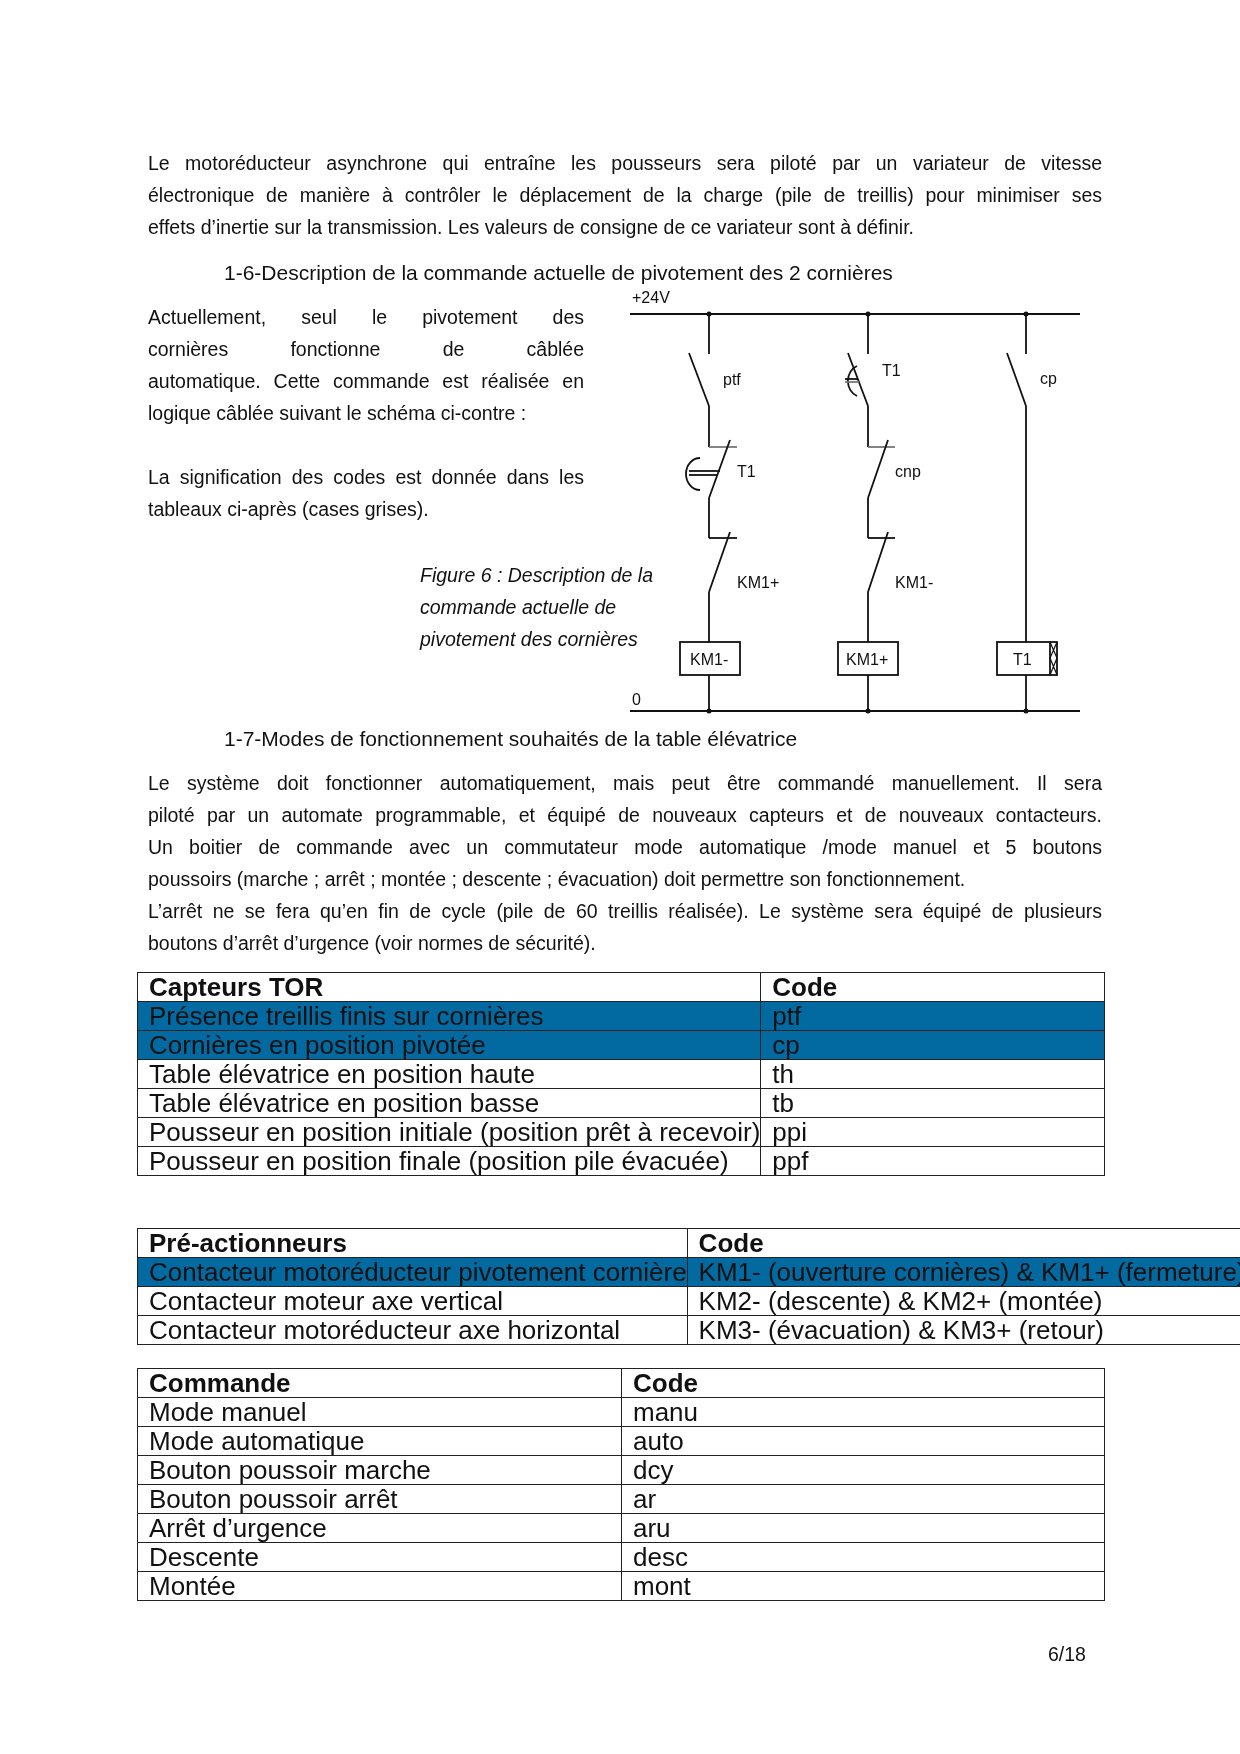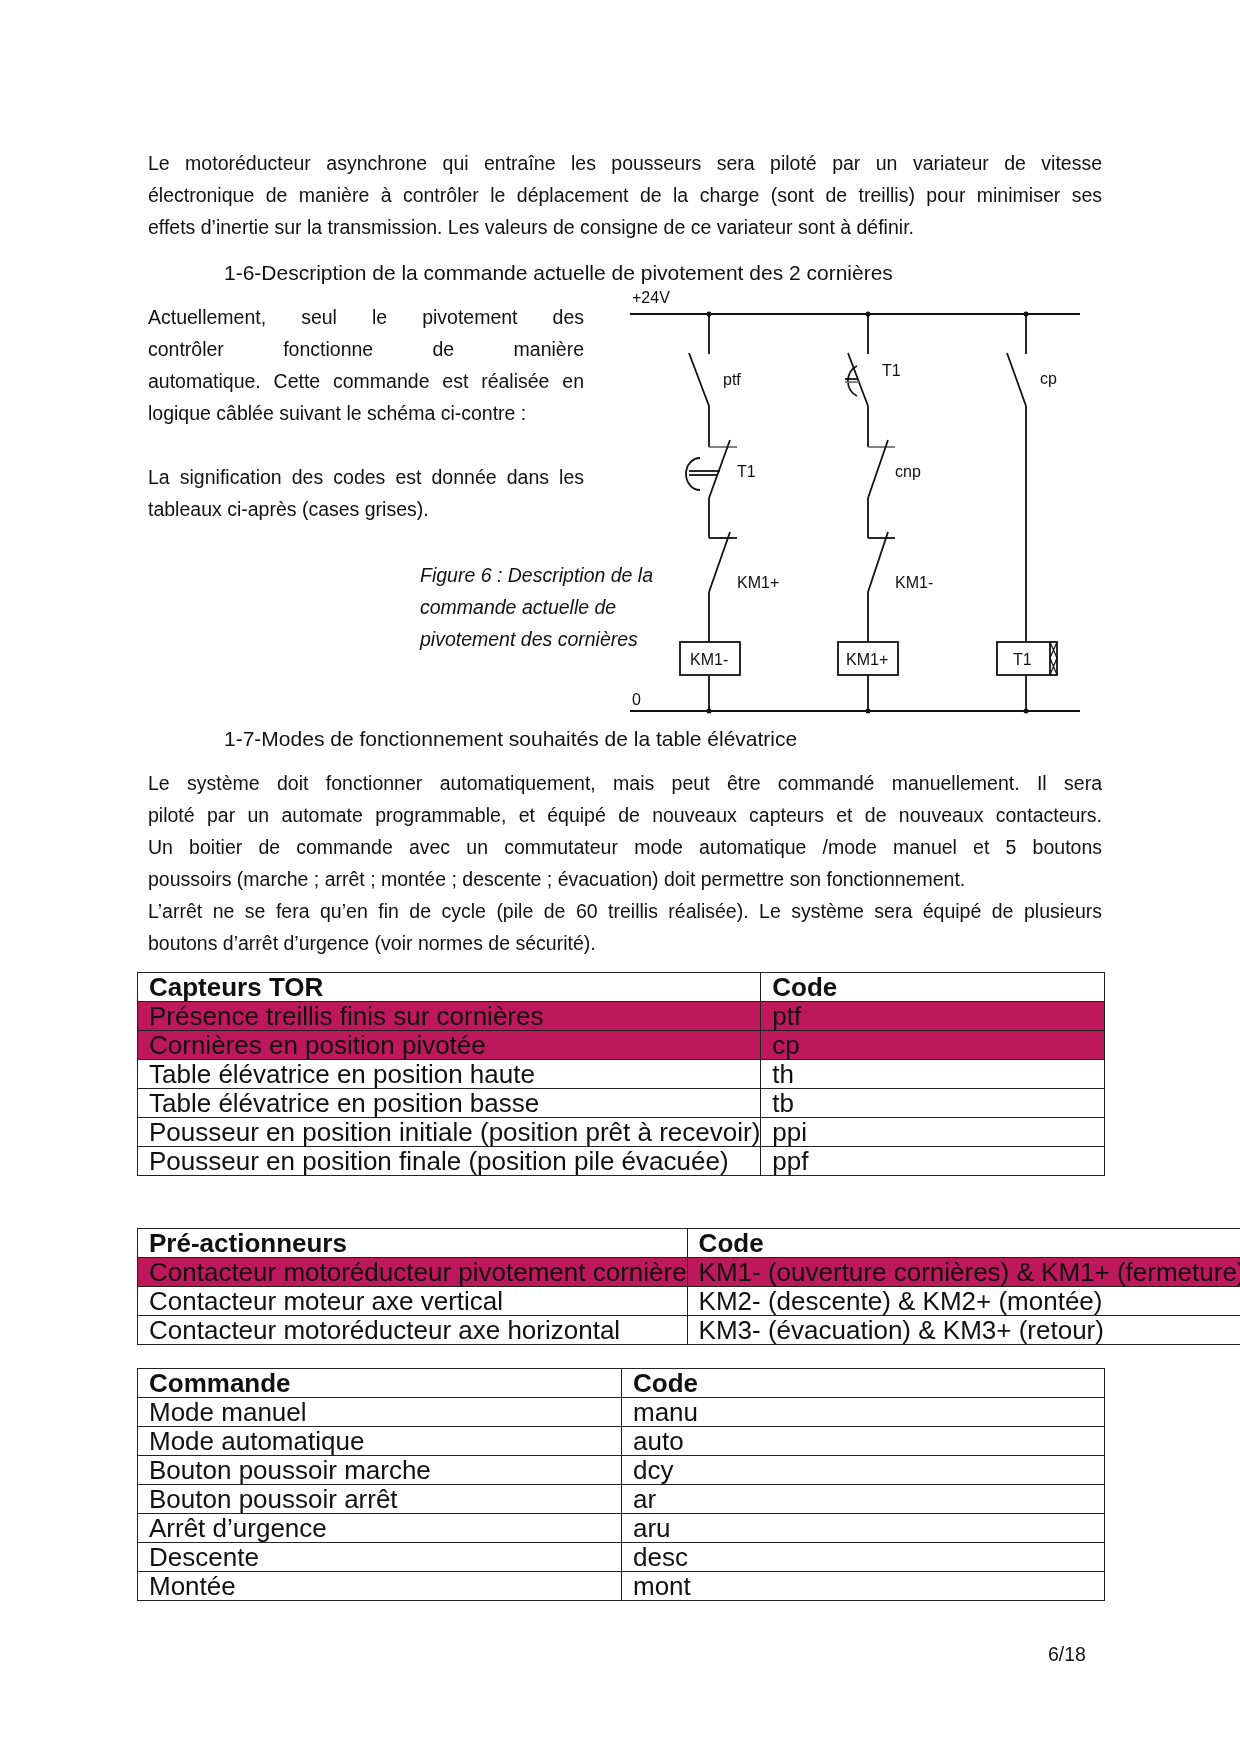--- a/index.html
+++ b/index.html
@@ -9,38 +9,38 @@
   .para { font-size: 19.5px; line-height: 32px; text-align: justify; }
   .heading { font-weight: normal; font-size: 21px; line-height: 32px; white-space: nowrap; }
   .caption { font-style: italic; font-size: 19.5px; line-height: 32px; white-space: nowrap; }
   .line { display: block; height: 32px; white-space: nowrap; }
   .just { text-align: justify; text-align-last: justify; white-space: normal; }
   table.codes { position: absolute; left: 137px; width: 968px; border-collapse: collapse;
                 font-size: 26px; }
   table.codes td { border: 1.5px solid #222; padding: 0 0 0 11px; height: 28px; line-height: 27px;
                    white-space: nowrap; }
   table.codes tr.head td { font-weight: bold; }
-  table.codes tr.shaded td { background: #be185d; }
+  table.codes tr.shaded td { background: #0369a1; }
   .page-num { font-size: 19.5px; }
   svg text { font-family: "Liberation Sans", sans-serif; font-size: 16px; fill: #111; }
 </style>
 </head>
 <body>
 
 <div class="abs para" style="left:148px; top:147px; width:954px;">
   <span class="line just">Le motoréducteur asynchrone qui entraîne les pousseurs sera piloté par un variateur de vitesse</span>
-  <span class="line just">électronique de manière à contrôler le déplacement  de la charge (sont de treillis) pour minimiser ses</span>
+  <span class="line just">électronique de manière à contrôler le déplacement  de la charge (pile de treillis) pour minimiser ses</span>
   <span class="line">effets d’inertie sur la transmission. Les valeurs de consigne de ce variateur sont à définir.</span>
 </div>
 
 <div class="abs heading" style="left:224px; top:257px;">1-6-Description de la commande actuelle de pivotement des 2 cornières</div>
 
 <div class="abs para" style="left:148px; top:301px; width:436px;">
   <span class="line just">Actuellement, seul le pivotement des</span>
-  <span class="line just">contrôler fonctionne de manière</span>
+  <span class="line just">cornières fonctionne de câblée</span>
   <span class="line just">automatique. Cette commande est réalisée en</span>
   <span class="line">logique câblée suivant le schéma ci-contre :</span>
   <span class="line"></span>
   <span class="line just">La signification des codes est donnée dans les</span>
   <span class="line">tableaux ci-après (cases grises).</span>
 </div>
 
 <div class="abs caption" style="left:420px; top:559px;">
   <span class="line">Figure 6 : Description de la</span>
   <span class="line">commande actuelle de</span>

